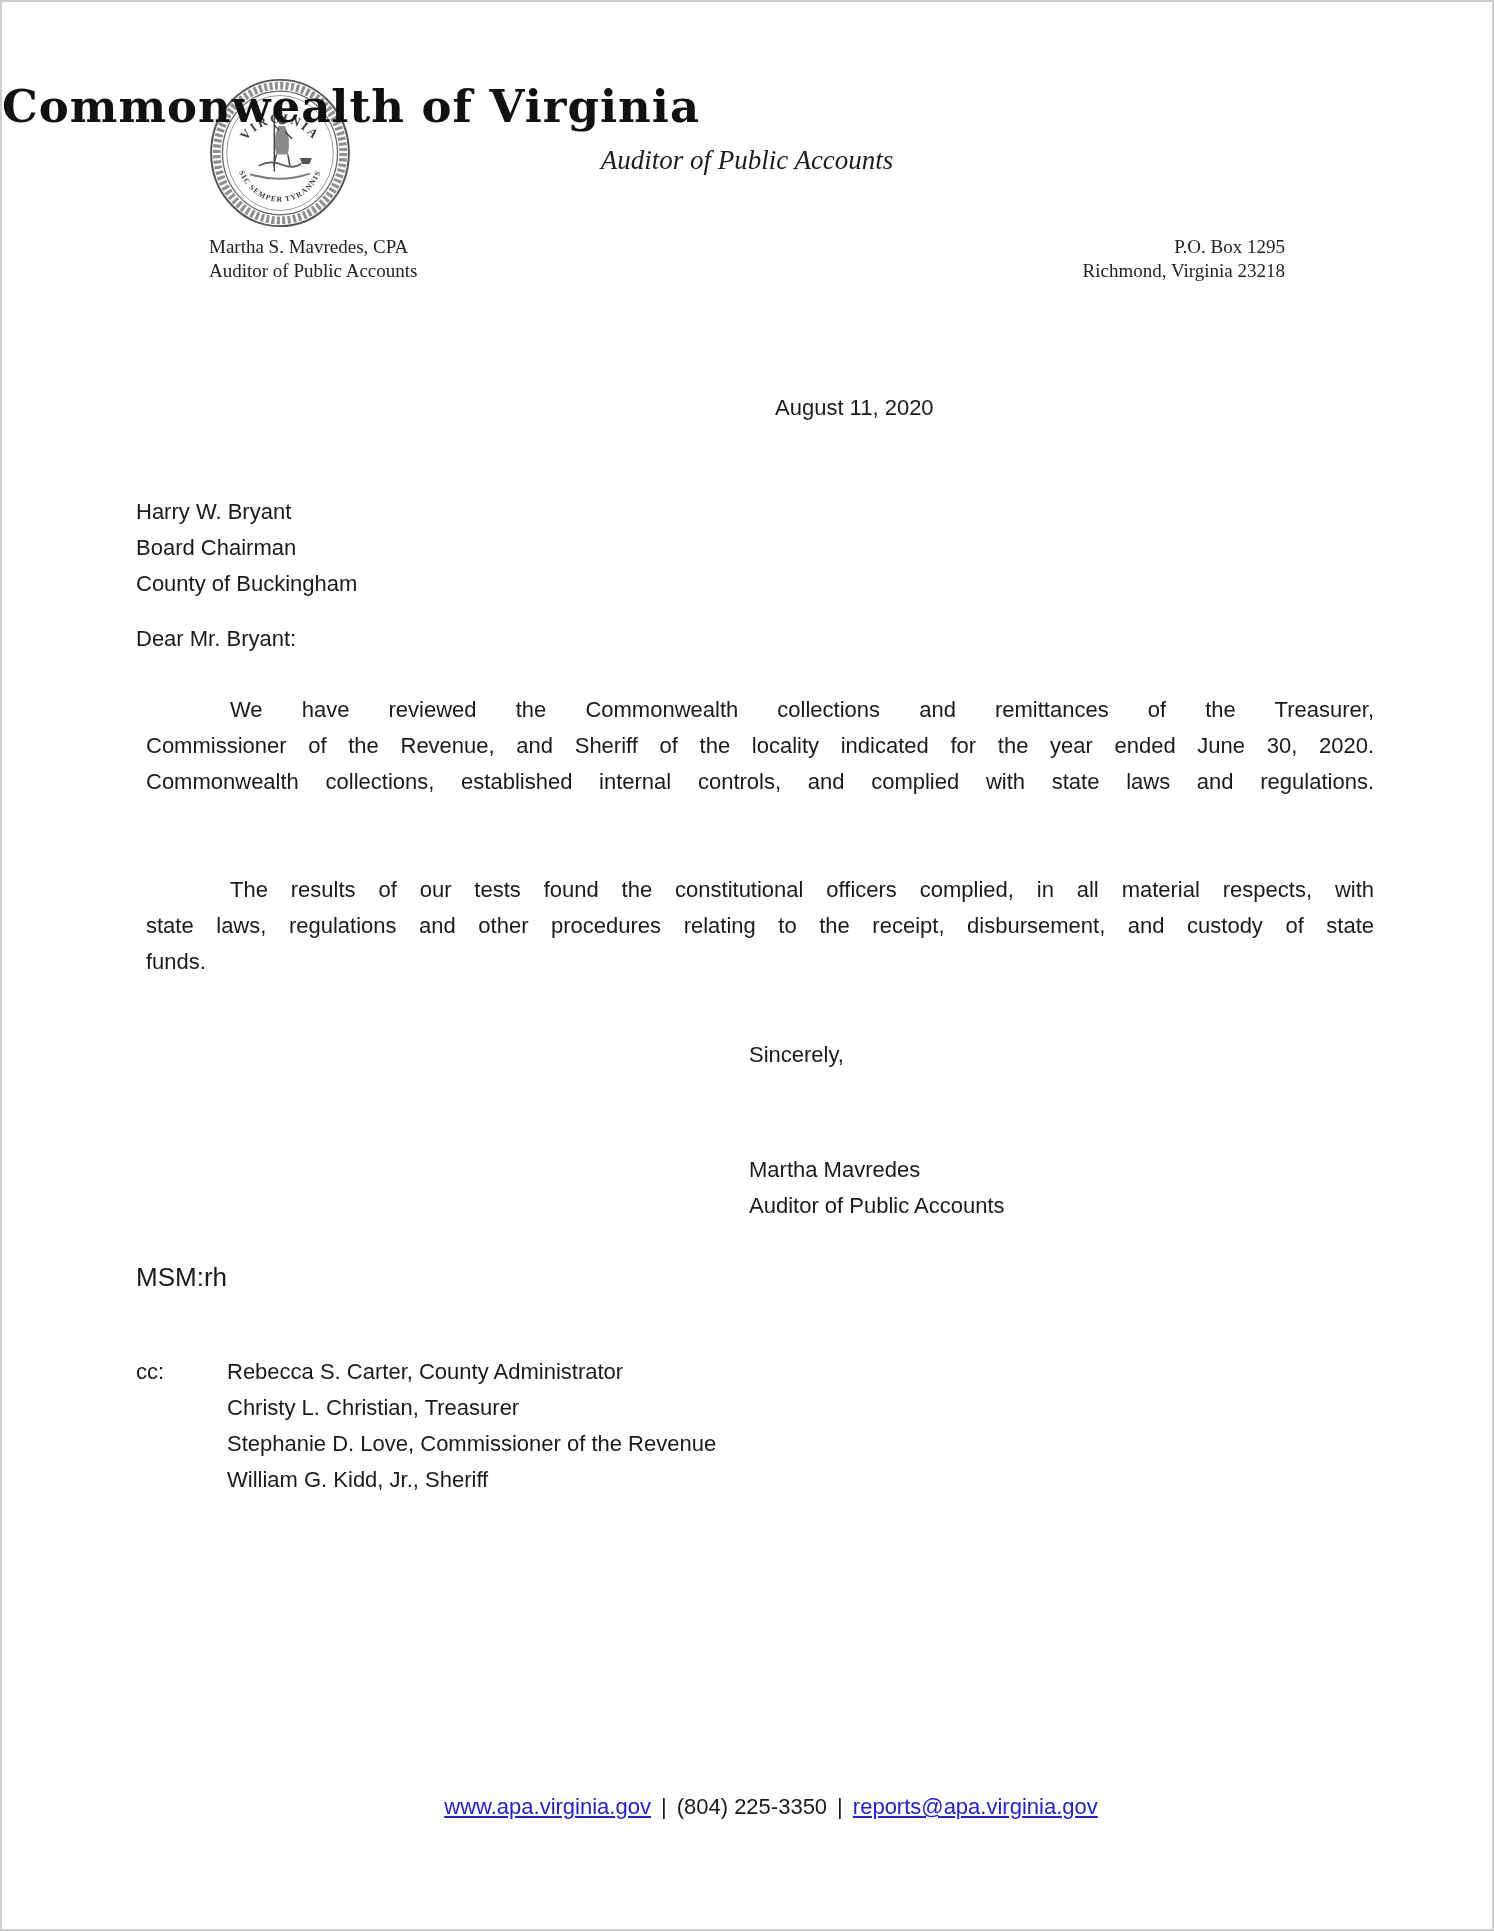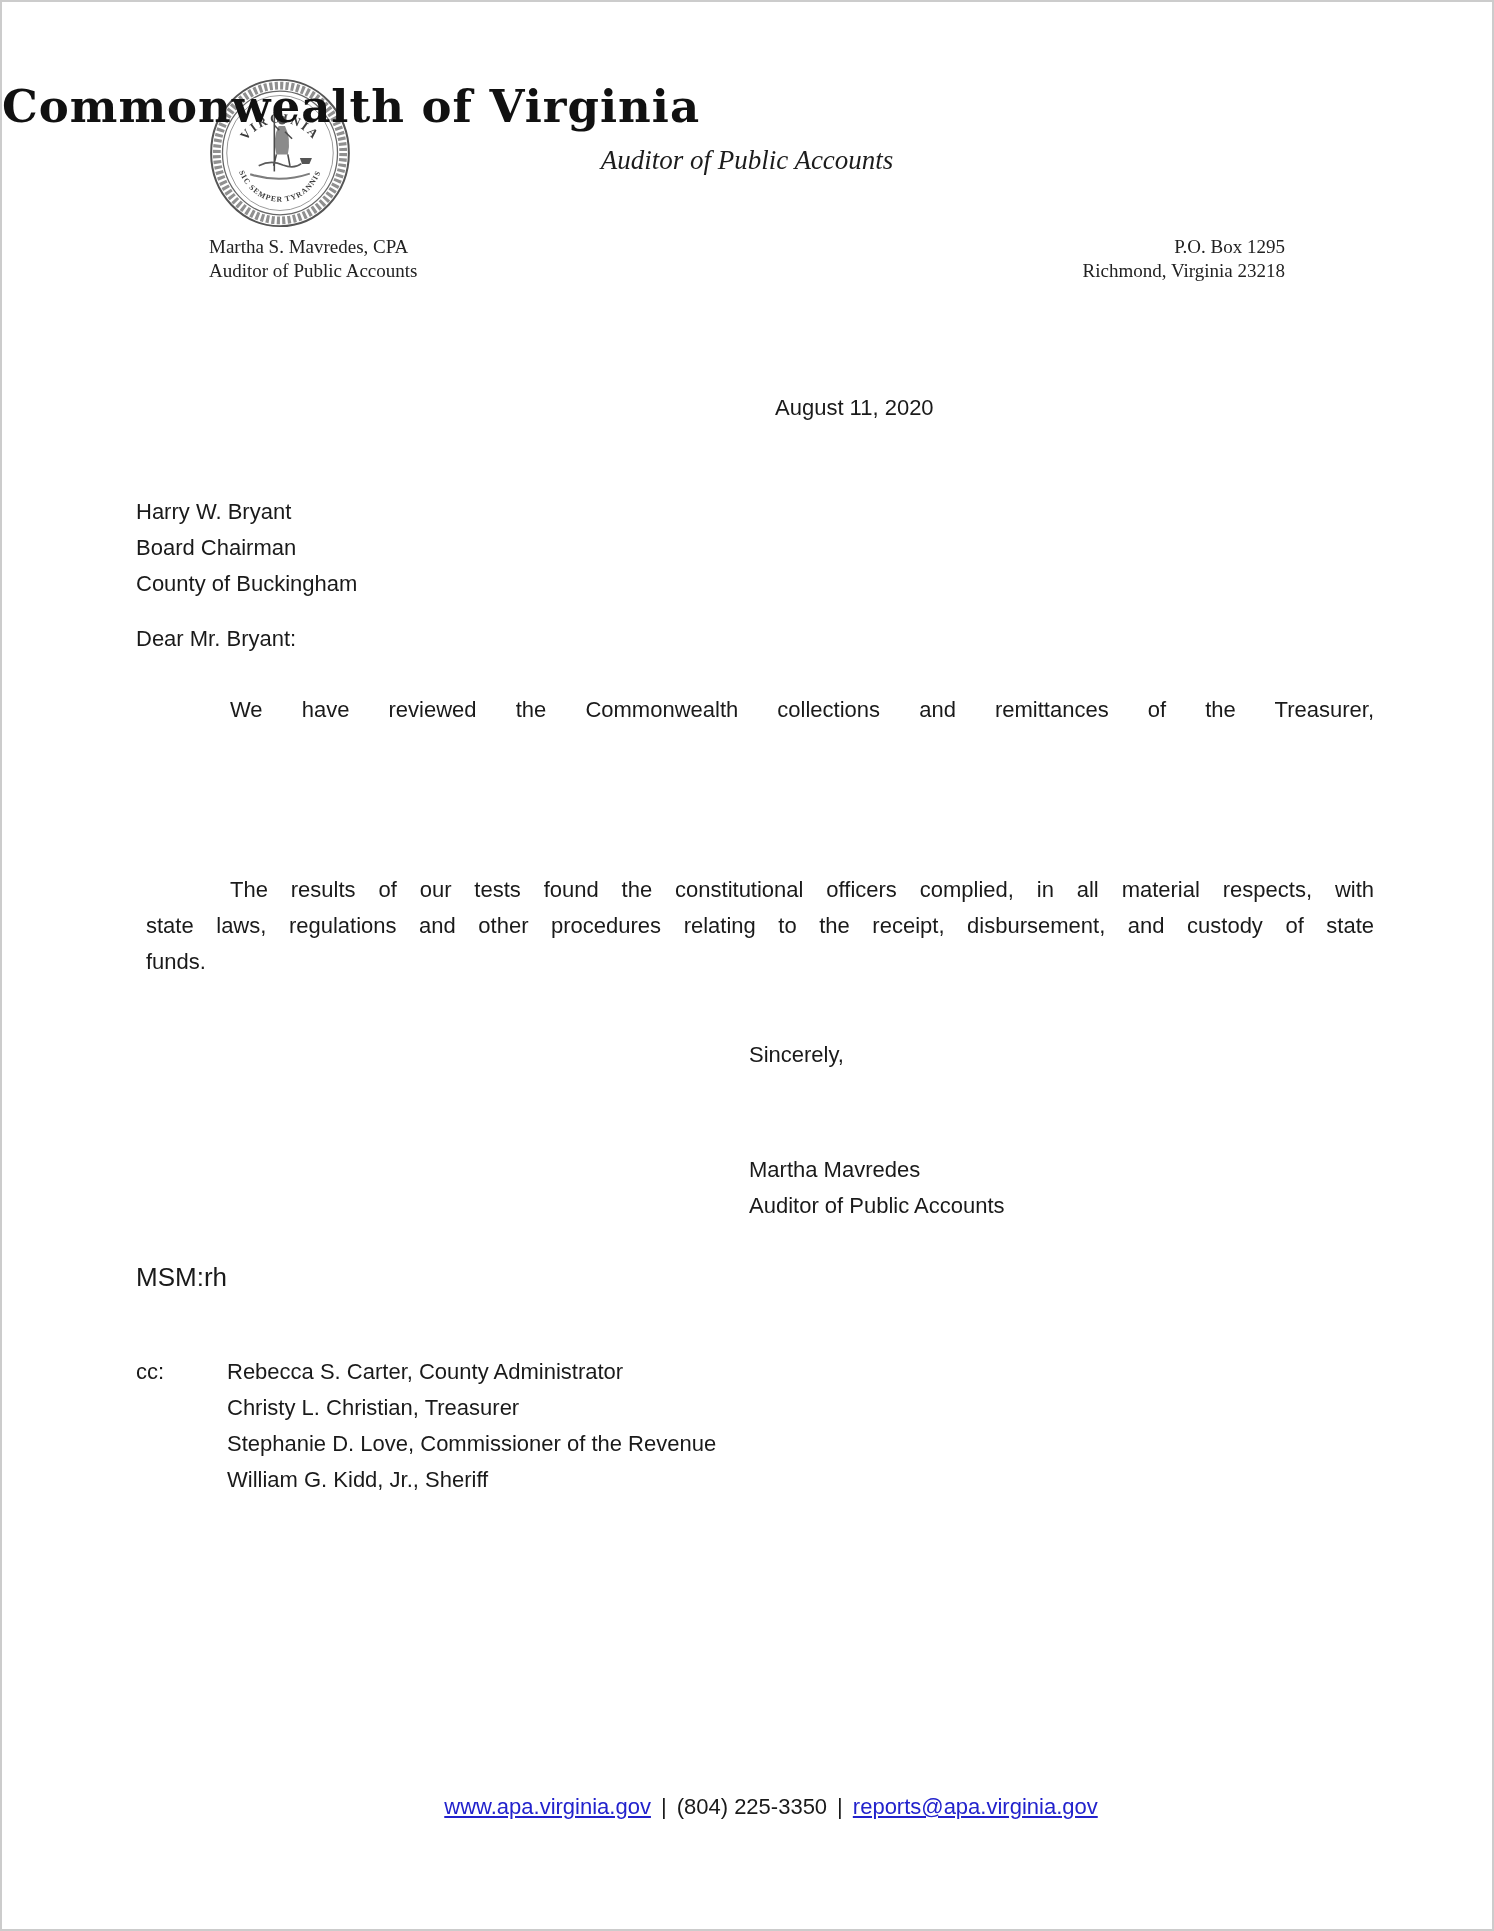--- a/index.html
+++ b/index.html
@@ -131,20 +131,22 @@
   <div class="recipient">
     <div>Harry W. Bryant</div>
     <div>Board Chairman</div>
     <div>County of Buckingham</div>
   </div>
 
   <div class="salutation">Dear Mr. Bryant:</div>
 
   <div class="para para-1">
     <div class="jline jline-first">We have reviewed the Commonwealth collections and remittances of the Treasurer,</div>
+    <div class="jline">Commissioner of the Revenue, and Sheriff of the locality indicated for the year ended June 30, 2020.</div>
+    <div class="jline">Commonwealth collections, established internal controls, and complied with state laws and regulations.</div>
   </div>
 
   <div class="para para-2">
     <div class="jline jline-first">The results of our tests found the constitutional officers complied, in all material respects, with</div>
     <div class="jline">state laws, regulations and other procedures relating to the receipt, disbursement, and custody of state</div>
     <div class="jline jline-end">funds.</div>
   </div>
 
   <div class="closing">Sincerely,</div>
 

